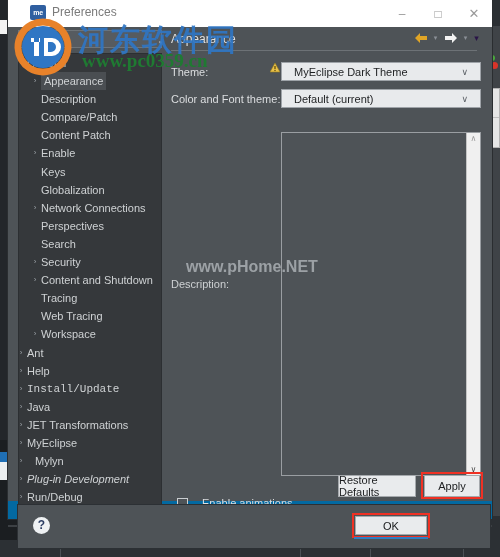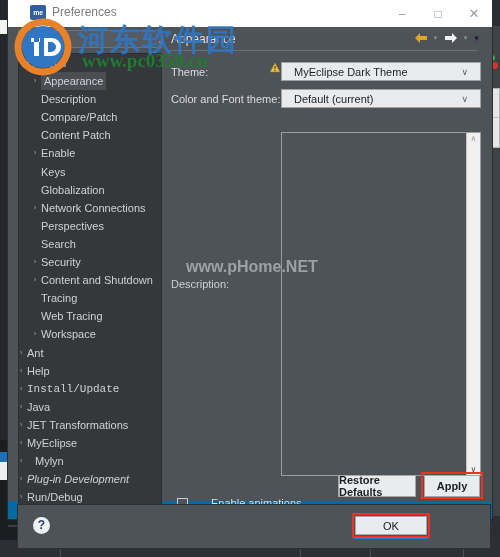--- a/index.html
+++ b/index.html
@@ -61,25 +61,25 @@
   .combo .cv{flex:1;}
   .combo .cc{color:#5a5f64;font-size:9px;}
   .warn-ico{position:absolute;width:10px;height:10px;}
 
   .descbox{position:absolute;left:110px;top:75px;width:200px;height:344px;background:#4e5357;border:1px solid #9a9ea2;box-sizing:border-box;}
   .descbox-vsb{position:absolute;right:0;top:0;width:14px;height:100%;background:#f0f0f0;border-left:1px solid #c4c4c4;box-sizing:border-box;}
   .vsb-up{position:absolute;top:1px;left:0;width:13px;text-align:center;color:#9a9a9a;font-size:8px;}
   .vsb-dn{position:absolute;bottom:1px;left:0;width:13px;text-align:center;color:#4a4a4a;font-size:8px;}
   .desc-label{position:absolute;left:0;top:221px;color:#cdd0d2;font-size:11px;}
 
-  .chk-row{position:absolute;display:flex;align-items:center;gap:23px;}
+  .chk-row{position:absolute;display:flex;align-items:center;gap:14px;}
   .chk{width:11px;height:11px;background:#4e5357;border:1px solid #c9cdd0;box-sizing:border-box;position:relative;}
   .chk.on::after{content:"";position:absolute;left:2px;top:0px;width:4px;height:7px;border:solid #dfe2e4;border-width:0 1.6px 1.6px 0;transform:rotate(42deg);}
 
-  .btn{position:absolute;height:22px;background:#e9ebed;border:1px solid #a5a9ad;box-sizing:border-box;display:flex;align-items:center;justify-content:center;color:#1c1e20;font-size:11px;font-weight:bold;}
+  .btn{position:absolute;height:22px;background:#e9ebed;border:1px solid #a5a9ad;box-sizing:border-box;display:flex;align-items:center;justify-content:center;color:#1c1e20;font-size:11px;}
   .hl{position:absolute;border:2px solid #ef3124;box-sizing:border-box;}
   .sep-line{position:absolute;left:0;top:498px;width:484px;height:2px;background:#3c4044;}
   .foot-win{position:absolute;left:18px;top:505px;width:472px;height:43px;background:#4e5357;box-shadow:0 0 0 1px #2c3034;}
   .help-ico{position:absolute;left:15px;top:12px;width:17px;height:17px;border-radius:50%;background:#eef1f3;color:#2c3e64;font-weight:bold;font-size:12px;line-height:17px;text-align:center;}
   .ok-btn{position:absolute;left:337px;top:11px;width:72px;height:19px;background:#e9ebed;border:1px solid #a5a9ad;box-sizing:border-box;display:flex;align-items:center;justify-content:center;color:#17191b;font-size:11px;}
   .ok-hl{position:absolute;left:334px;top:8px;width:78px;height:25px;border:2px solid #ef3124;box-sizing:border-box;}
   .ok-underline{position:absolute;left:336px;top:32px;width:74px;height:2px;background:#2f7ec4;}
 
   
   .wm{position:absolute;pointer-events:none;}

